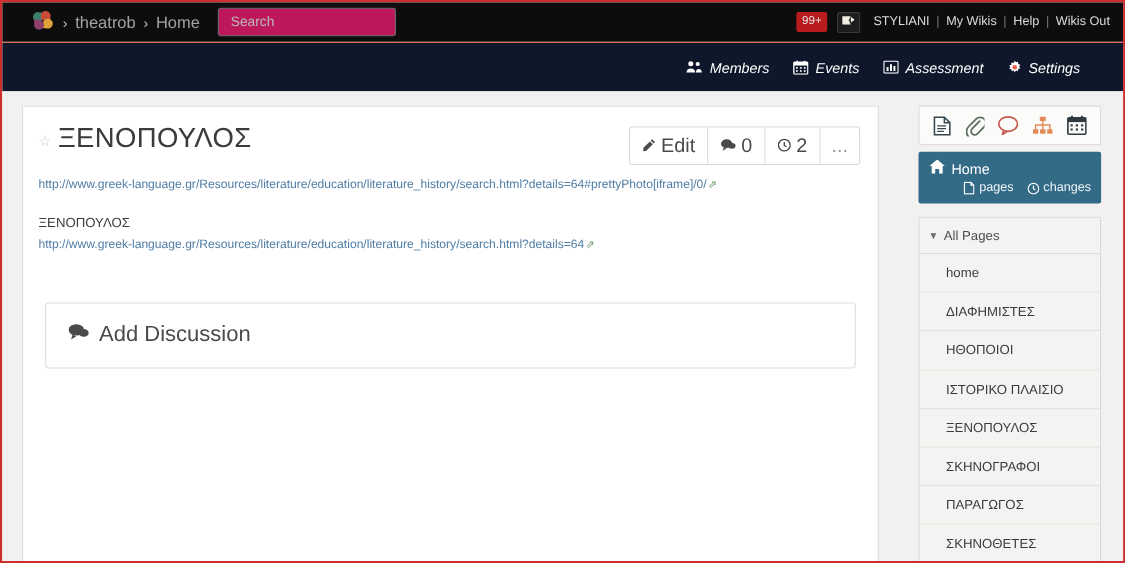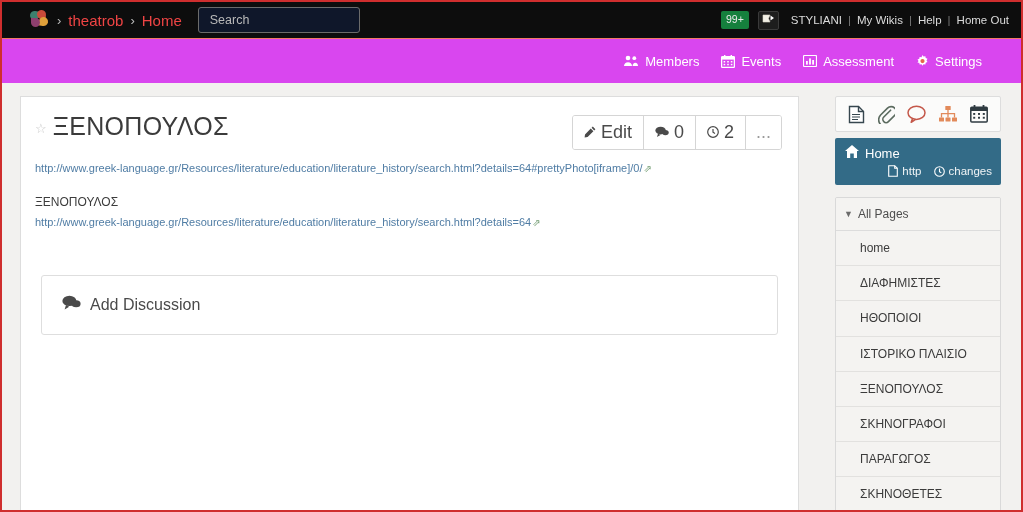--- a/index.html
+++ b/index.html
@@ -54,27 +54,27 @@
     position: absolute;
     width: 9px;
     height: 9px;
     border-radius: 50% 0 50% 50%;
   }
   .brand-logo i:nth-child(1){ left:0;  top:1px; background:#3c7f6e; transform: rotate(10deg); }
   .brand-logo i:nth-child(2){ left:7px;top:0;   background:#c94b3a; transform: rotate(95deg); }
   .brand-logo i:nth-child(3){ left:9px;top:7px; background:#e0a03a; transform: rotate(190deg); }
   .brand-logo i:nth-child(4){ left:1px;top:8px; background:#8e3f6e; transform: rotate(270deg); }
   .brand-sep { color:#bdbdbd; font-size: 13px; margin: 0 1px; }
-  .brand-text { color: #ef4444; text-align: center; }
+  .brand-text { color: #a3a3a3; text-align: center; }
 
   .search-box {
     margin-left: 16px;
     width: 162px;
     height: 26px;
-    background: #0f172a;
+    background: #be185d;
     border: 1px solid #6b6b6b;
     border-radius: 3px;
     box-sizing: border-box;
     display: flex;
     align-items: center;
     padding: 0 9px;
   }
   .search-box input {
     width: 100%;
     background: transparent;
@@ -87,21 +87,21 @@
   .search-box input::placeholder { color: #b9b9b9; }
 
   .top-right {
     margin-left: auto;
     display: flex;
     align-items: center;
     gap: 9px;
     white-space: nowrap;
   }
   .badge-99 {
-    background: #15803d;
+    background: #b91c1c;
     color: #e9e9e9;
     font-size: 10.5px;
     line-height: 1;
     padding: 3px 5px 4px;
     border-radius: 2px;
   }
   .msg-icon {
     width: 19px; height: 17px;
     background: #1d1d1d;
     border: 1px solid #3a3a3a;
@@ -120,27 +120,28 @@
   }
   .top-links a { color: #dcdcdc; text-decoration: none; }
   .top-links .bar { color: #777; }
 
   
   .navbar {
     position: absolute;
     left: 0; top: 36px;
     width: 100%;
     height: 45px;
-    background: #d946ef;
+    background: #0f172a;
     border-top: 1px solid #f07a63;
     box-sizing: border-box;
     display: flex;
     align-items: center;
     justify-content: flex-end;
     padding-right: 28px;
+    font-style: italic;
   }
   .nav-item {
     display: inline-flex;
     align-items: center;
     gap: 6px;
     color: #ffffff;
     font-size: 13px;
     text-decoration: none;
     padding: 5px 11px;
     white-space: nowrap;
@@ -222,21 +223,21 @@
     margin: 33px 20px 0 20px;
     border: 1px solid #dedede;
     border-radius: 3px;
     background: #fff;
     height: 58px;
     display: flex;
     align-items: center;
     padding-left: 20px;
   }
   .discussion-label {
-    font-size: 16px;
+    font-size: 20px;
     color: #4a4a4a;
     display: inline-flex;
     align-items: center;
     gap: 9px;
   }
 
   
   .side-col {
     position: absolute;
     right: 20px;
@@ -338,21 +339,21 @@
             <path d="M8.5 1.5 12 4l-3.5 2.5z" fill="#ffffff"></path>
           </svg>
       </span>
       <span class="top-links">
         <a href="#">STYLIANI</a>
         <span class="bar">|</span>
         <a href="#">My Wikis</a>
         <span class="bar">|</span>
         <a href="#">Help</a>
         <span class="bar">|</span>
-        <a href="#">Home Out</a>
+        <a href="#">Wikis Out</a>
       </span>
     </div>
   </div>
 
   <div class="navbar">
     <a class="nav-item" href="#">
       <span>
         <svg width="16" height="12" viewBox="0 0 16 12" fill="#fff">
           <circle cx="5" cy="3" r="2.3"></circle>
             <circle cx="11.3" cy="3.2" r="1.9"></circle>
@@ -529,21 +530,21 @@
           <span>Home</span>
         </div>
         <div class="home-sub">
           <span>
             <span>
               <svg width="10" height="12" viewBox="0 0 10 12">
                   <path d="M.7.7h6l2.6 2.6v8H.7z" fill="none" stroke="#fff" stroke-width="1.1"></path>
                   <path d="M6.7.7v2.6h2.6" fill="none" stroke="#fff" stroke-width="1.1"></path>
                 </svg>
             </span>
-            <span>http</span>
+            <span>pages</span>
           </span>
           <span>
             <span>
               <svg width="11" height="11" viewBox="0 0 11 11">
                   <circle cx="5.5" cy="5.5" r="4.8" fill="none" stroke="#fff" stroke-width="1.1"></circle>
                   <path d="M5.5 2.6v3l1.8 1.1" stroke="#fff" stroke-width="1.1" fill="none"></path>
                 </svg>
             </span>
             <span>changes</span>
           </span>

